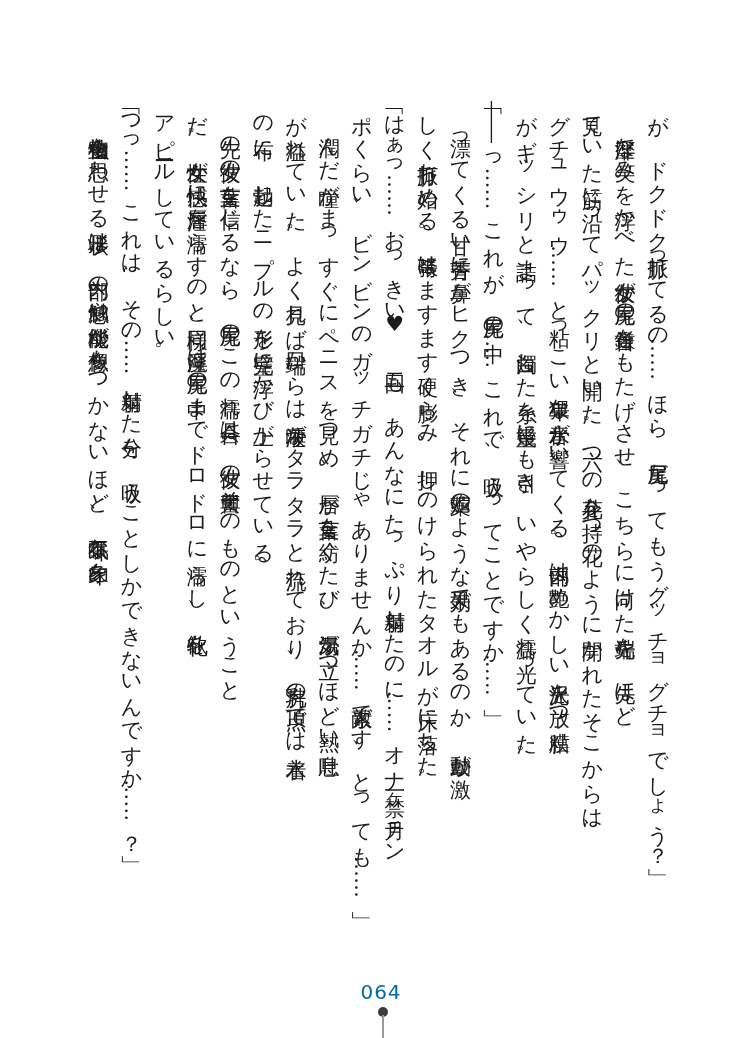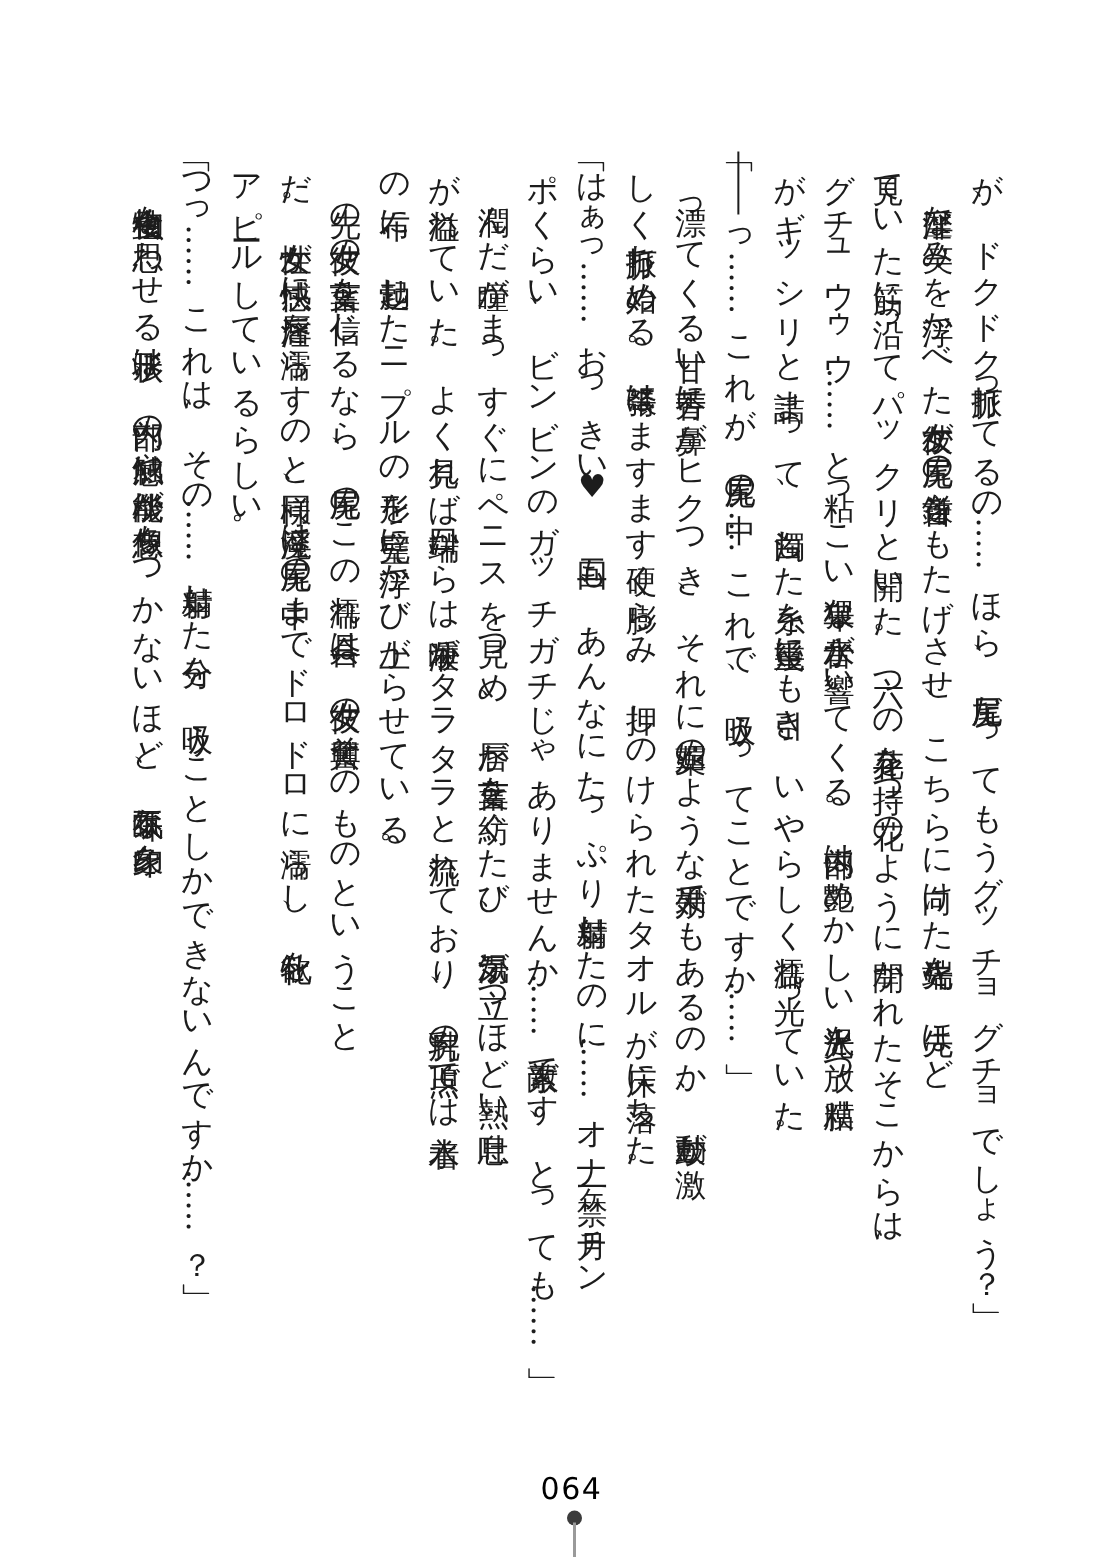--- a/index.html
+++ b/index.html
@@ -33,21 +33,21 @@
     white-space: pre;
   }
   .page-number {
     position: absolute;
     top: 982px;
     left: 381px;
     transform: translateX(-50%);
     font-family: "DejaVu Sans", "Liberation Sans", sans-serif;
     font-size: 20px;
     line-height: 1;
-    color: #000000;
+    color: #0369a1;
     letter-spacing: 1px;
   }
   .binding-mark-dot {
     position: absolute;
     left: 378px;
     top: 1007px;
     width: 10px;
     height: 10px;
     border-radius: 50%;
     background: #3c3c3c;

